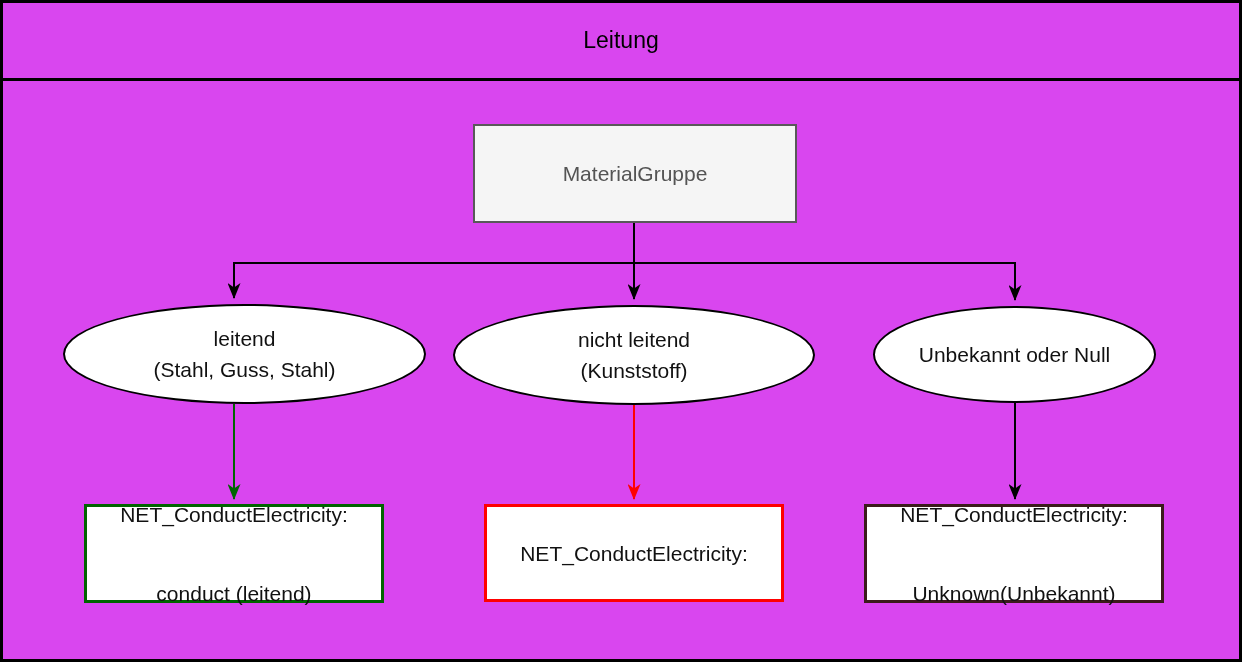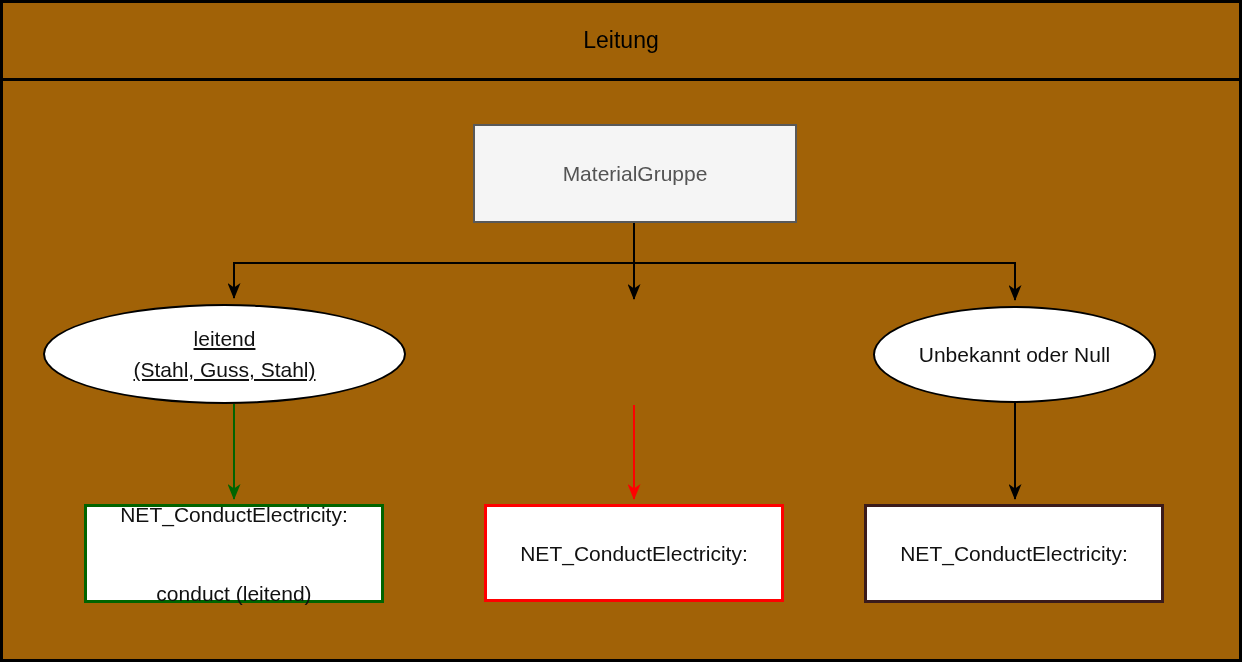--- a/index.html
+++ b/index.html
@@ -1,19 +1,19 @@
 <!DOCTYPE html>
 <html><head>
 <meta charset="utf-8">
 <style>
   * { margin:0; padding:0; box-sizing:border-box; }
   html,body { background:#ffffff; font-family:"Liberation Sans", sans-serif; }
   .frame {
     position:relative; width:1242px; height:662px;
-    border:3px solid #000; background:#a16207; overflow:hidden;
+    border:3px solid #000; background:#d946ef; overflow:hidden;
   }
   .title-band {
     position:absolute; left:0; top:0; width:100%; height:78px;
     border-bottom:3px solid #000;
     display:flex; align-items:center; justify-content:center;
     font-size:23px; color:#000;
   }
   .connectors { position:absolute; left:0; top:0; pointer-events:none; }
   .node {
     position:absolute; display:flex; flex-direction:column;
@@ -22,21 +22,21 @@
   }
   .root-box {
     left:470px; top:121px; width:324px; height:99px;
     background:#f5f5f5; border:2px solid #595959;
     color:#545454; font-size:21px;
   }
   .ellipse {
     border:2px solid #000; border-radius:50%;
     font-size:21px; line-height:31px;
   }
-  .ellipse-1 { left:40px;  top:301px; width:363px; height:100px;text-decoration:underline; }
+  .ellipse-1 { left:60px;  top:301px; width:363px; height:100px; }
   .ellipse-2 { left:450px; top:302px; width:362px; height:100px; }
   .ellipse-3 { left:870px; top:303px; width:283px; height:97px;  }
   .result-box {
     border:3px solid #000; font-size:21px; line-height:31px;gap:48px;
   }
   .result-1 { left:81px;  top:501px; width:300px; height:99px; }
   .result-2 { left:481px; top:501px; width:300px; height:98px; }
   .result-3 { left:861px; top:501px; width:300px; height:99px; }
 </style>
 </head>
@@ -73,31 +73,36 @@
 
   <div class="node root-box">
     <div>MaterialGruppe</div>
   </div>
 
   <div class="node ellipse ellipse-1">
     <div>leitend</div>
     <div>(Stahl, Guss, Stahl)</div>
   </div>
 
+  <div class="node ellipse ellipse-2">
+    <div>nicht leitend</div>
+    <div>(Kunststoff)</div>
+  </div>
 
   <div class="node ellipse ellipse-3">
     <div>Unbekannt oder Null</div>
   </div>
 
   <div class="node result-box result-1" style="border-color: rgb(0, 100, 0);">
     <div>NET_ConductElectricity:</div>
     <div>conduct (leitend)</div>
   </div>
 
   <div class="node result-box result-2" style="border-color: rgb(255, 0, 0);">
     <div>NET_ConductElectricity:</div>
   </div>
 
   <div class="node result-box result-3" style="border-color: rgb(59, 27, 27);">
     <div>NET_ConductElectricity:</div>
+    <div>Unknown(Unbekannt)</div>
   </div>
 
 </div>
 
 </body></html>

